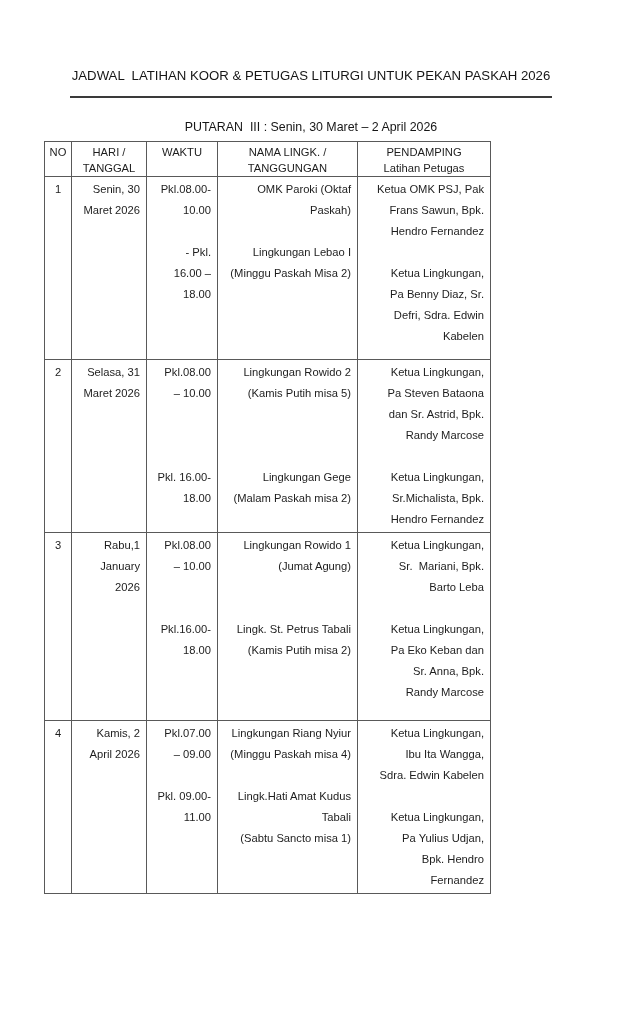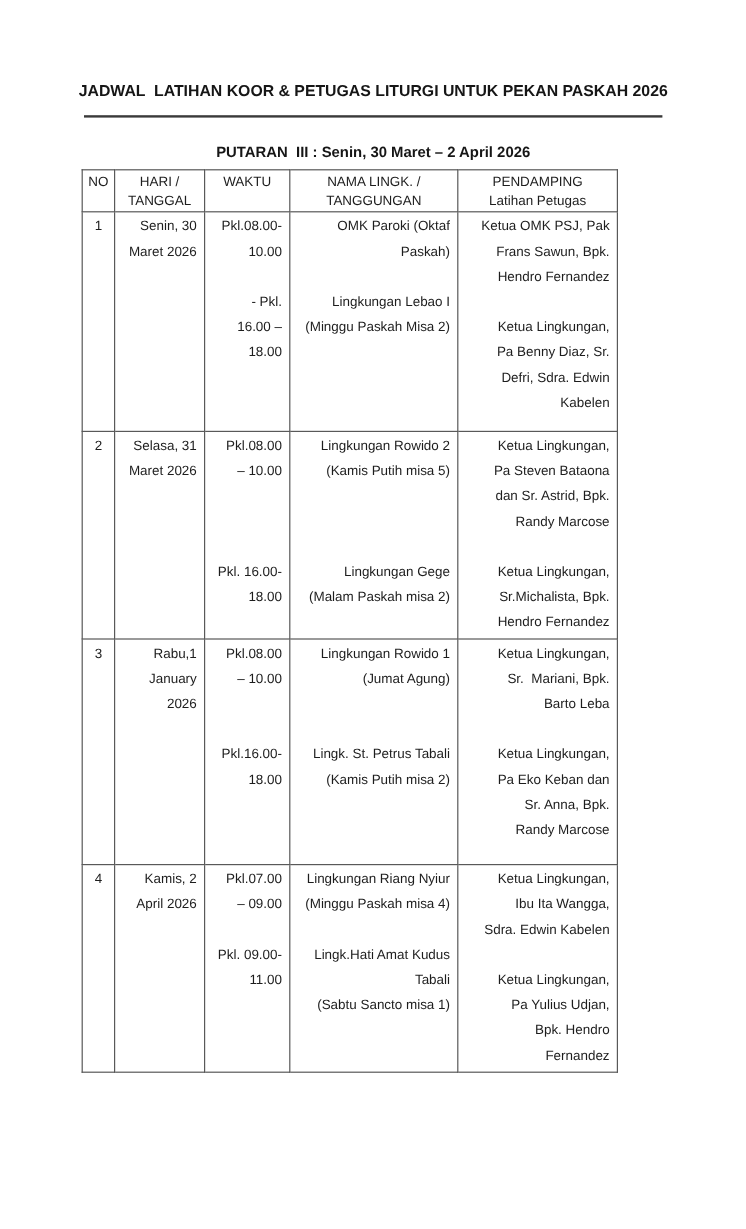--- a/index.html
+++ b/index.html
@@ -10,43 +10,43 @@
     height: 1024px;
     background: #ffffff;
     overflow: hidden;
     font-family: "Liberation Sans", sans-serif;
     color: #1d1d1d;
   }
   .doc-title {
     padding-top: 64px;
     margin: 0 34px;
     text-align: center;
-    font-weight: 700;
+    font-weight: 400;
     font-size: 13.2px;
     line-height: 24px;
     color: #161616;
   }
   .doc-title .t-line { white-space: pre-wrap; }
   .title-rule {
     width: 482px;
     margin: 8px auto 0;
     border: 0;
     border-top: 2.5px solid #3a3a3a;
   }
   .section-heading {
     margin-top: 21px;
     text-align: center;
-    font-weight: 700;
+    font-weight: 400;
     font-size: 12.4px;
     line-height: 16px;
     white-space: pre-wrap;
     color: #161616;
   }
   table.schedule {
-    margin: 6px 0 0 68px;
+    margin: 6px 0 0 44px;
     width: 446px;
     border-collapse: collapse;
     table-layout: fixed;
   }
   .schedule th, .schedule td {
     border: 1px solid #595959;
     vertical-align: top;
     white-space: pre-wrap;
     overflow: hidden;
   }

